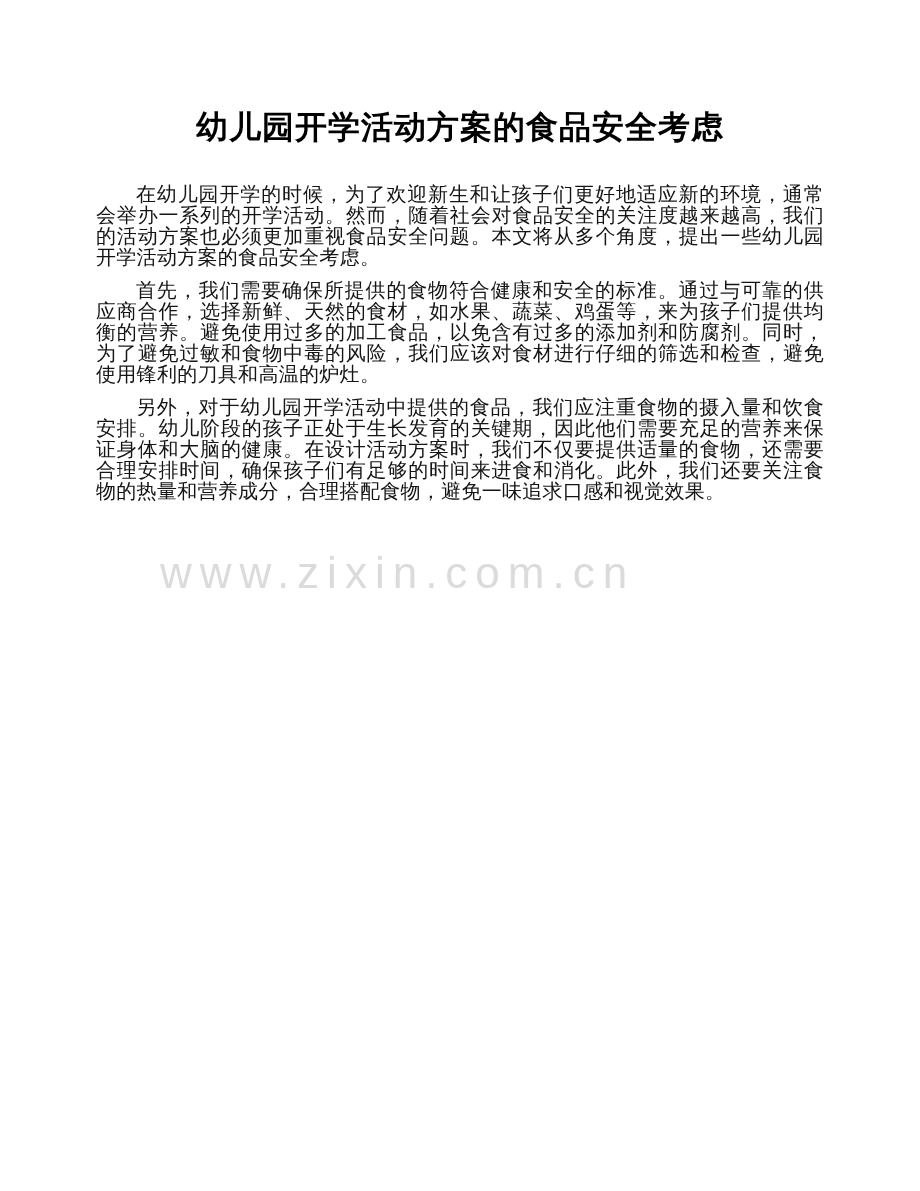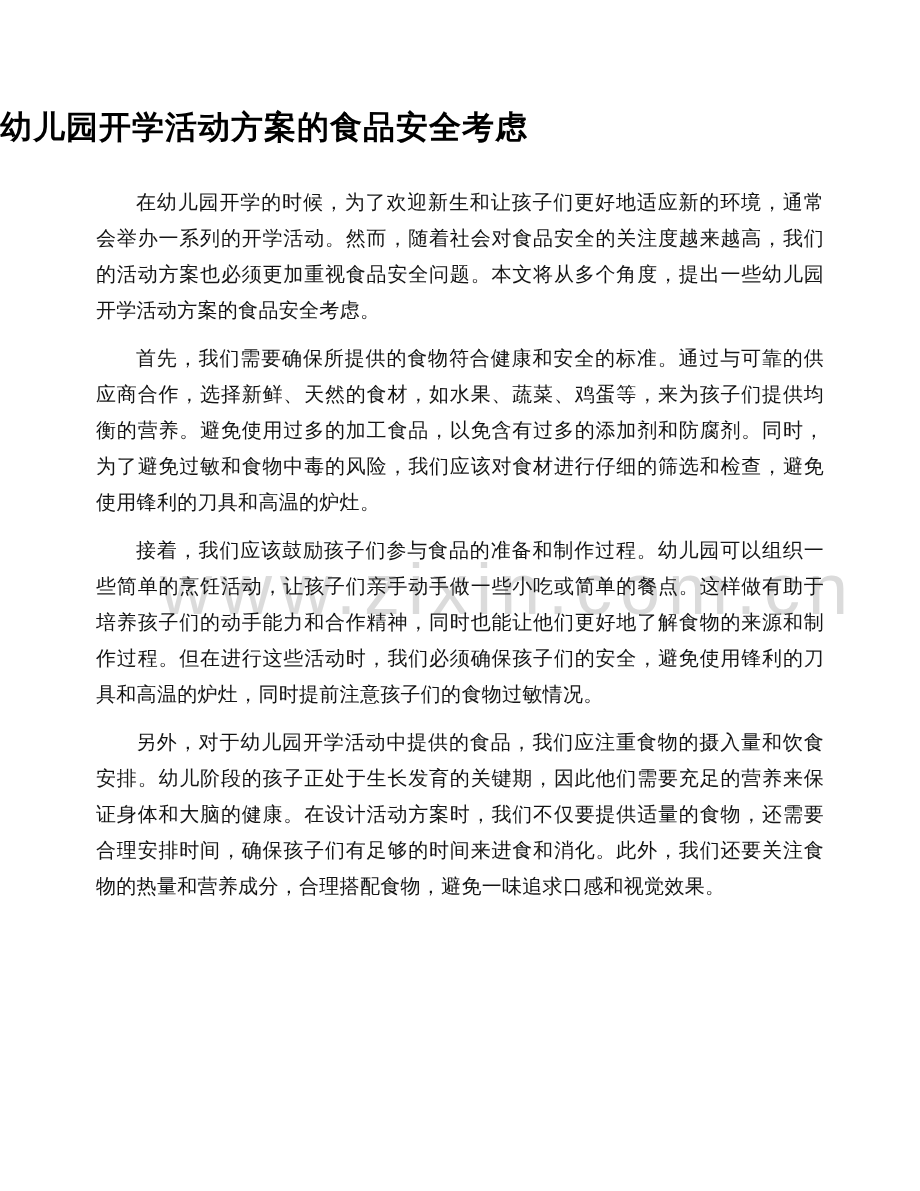--- a/index.html
+++ b/index.html
@@ -11,69 +11,68 @@
     position: relative;
     width: 920px;
     height: 1191px;
     background: #ffffff;
     overflow: hidden;
     font-family: "Liberation Serif", "DejaVu Serif", serif;
   }
   .doc-title {
     margin: 0;
     padding-top: 106px;
-    text-align: left;
+    text-align: center;
     font-family: "Liberation Sans", "DejaVu Sans", sans-serif;
     font-weight: 700;
     font-size: 32px;
     line-height: 42px;
     letter-spacing: 1px;
     color: #000000;
   }
   .doc-body {
     position: relative;
     z-index: 2;
     margin: 36px 96px 0 96px;
     width: 728px;
   }
   .doc-body p {
     margin: 0 0 12px 0;
     font-size: 20px;
-    line-height: 36px;
+    line-height: 21px;
     letter-spacing: 0.3px;
     text-align: justify;
     text-justify: inter-ideograph;
     text-indent: 2em;
     color: #141414;
     word-break: break-all;
   }
   .watermark {
     position: absolute;
     z-index: 1;
     left: 160px;
     top: 548px;
     width: 700px;
     font-family: "Liberation Sans", "DejaVu Sans", sans-serif;
-    font-size: 72px;
+    font-size: 44px;
     letter-spacing: 8px;
     color: rgba(160, 160, 160, 0.38);
     white-space: nowrap;
     pointer-events: none;
     user-select: none;
   }
 </style>
 </head>
 <body>
 
 <div class="page">
 
   <div class="watermark">www.zixin.com.cn</div>
 
   <h1 class="doc-title">幼儿园开学活动方案的食品安全考虑</h1>
 
   <div class="doc-body">
     <p>在幼儿园开学的时候，为了欢迎新生和让孩子们更好地适应新的环境，通常会举办一系列的开学活动。然而，随着社会对食品安全的关注度越来越高，我们的活动方案也必须更加重视食品安全问题。本文将从多个角度，提出一些幼儿园开学活动方案的食品安全考虑。</p>
     <p>首先，我们需要确保所提供的食物符合健康和安全的标准。通过与可靠的供应商合作，选择新鲜、天然的食材，如水果、蔬菜、鸡蛋等，来为孩子们提供均衡的营养。避免使用过多的加工食品，以免含有过多的添加剂和防腐剂。同时，为了避免过敏和食物中毒的风险，我们应该对食材进行仔细的筛选和检查，避免使用锋利的刀具和高温的炉灶。</p>
-    <p>接着，我们应该鼓励孩子们参与食品的准备和制作过程。幼儿园可以组织一些简单的烹饪活动，让孩子们亲手动手做一些小吃或简单的餐点。这样做有助于培养孩子们的动手能力和合作精神，同时也能让他们更好地了解食物的来源和制作过程。但在进行这些活动时，我们必须确保孩子们的安全，避免使用锋利的刀具和高温的炉灶，同时提前注意孩子们的食物过敏情况。</p>
     <p>另外，对于幼儿园开学活动中提供的食品，我们应注重食物的摄入量和饮食安排。幼儿阶段的孩子正处于生长发育的关键期，因此他们需要充足的营养来保证身体和大脑的健康。在设计活动方案时，我们不仅要提供适量的食物，还需要合理安排时间，确保孩子们有足够的时间来进食和消化。此外，我们还要关注食物的热量和营养成分，合理搭配食物，避免一味追求口感和视觉效果。</p>
   </div>
 
 </div>
 
 </body></html>

